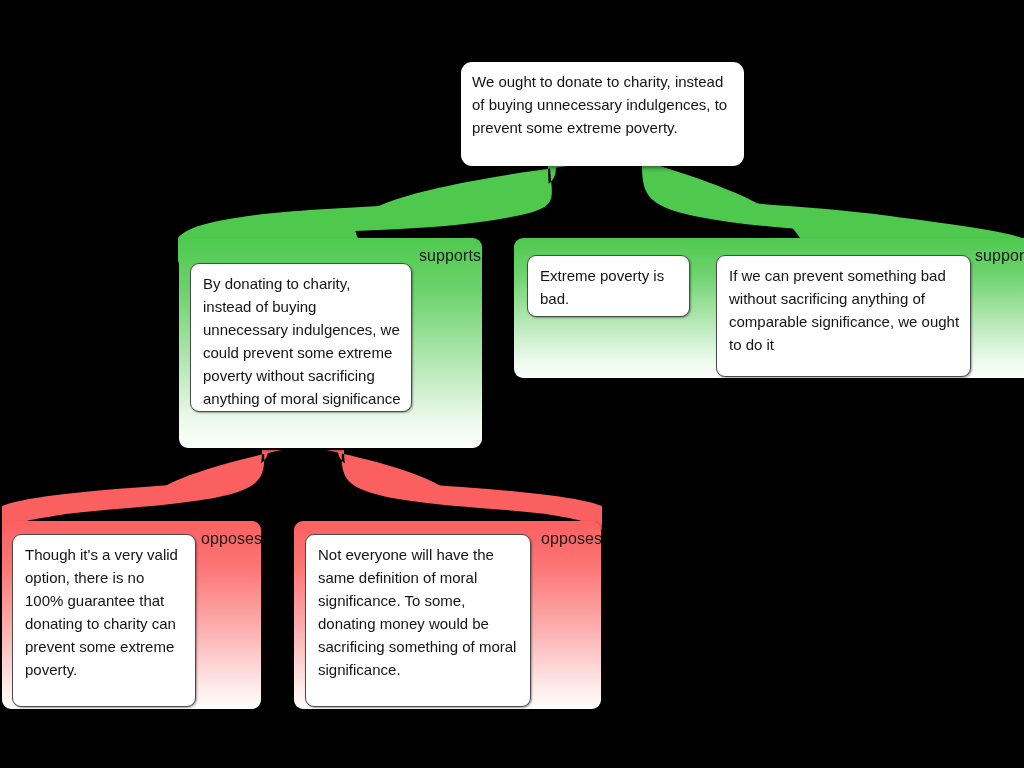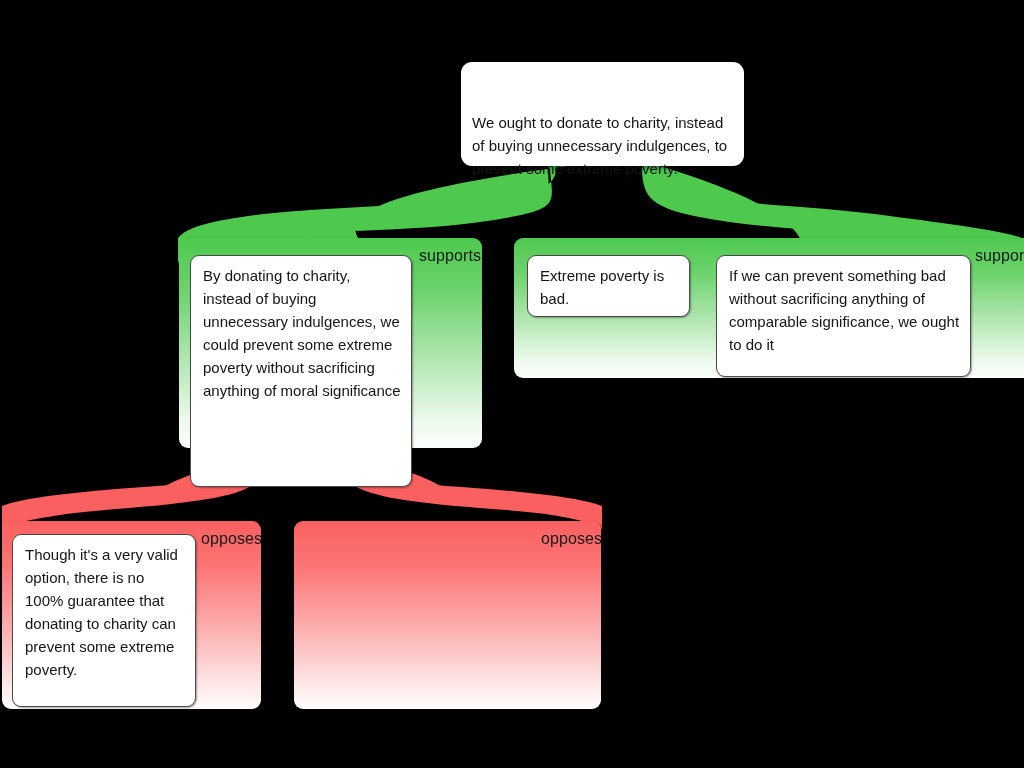--- a/index.html
+++ b/index.html
@@ -63,21 +63,20 @@
     border-radius: 11px;
     box-shadow: 2px 2px 4px rgba(0,0,0,0.5);
   }
   .root-text {
     position: absolute;
     left: 11px; right: 9px; top: 8px;
     font-size: 15px;
     line-height: 23px;
     color: #141414;
     white-space: pre-line;
-    margin-top: 41px;
   }
 </style>
 </head>
 <body>
 
 <div id="canvas">
 
   <svg id="links" viewBox="0 0 1024 768" width="1024" height="768">
 
     <path fill="#4ec94e" d="M 548,166
@@ -141,21 +140,21 @@
              C 348,468 338,462 338,450 Z"></path>
   </svg>
 
   <div class="root-card" style="left:461px; top:62px; width:283px; height:104px;">
     <div class="root-text">We ought to donate to charity, instead of buying unnecessary indulgences, to prevent some extreme poverty.</div>
   </div>
 
   <div class="group support" style="left:179px; top:238px; width:303px; height:210px;">
     <span class="group-label" style="left:240px;">supports</span>
   </div>
-  <div class="card" style="left:190px; top:255px; width:222px; height:232px;padding-left:48px;">
+  <div class="card" style="left:190px; top:263px; width:222px; height:149px;padding-left:48px;">
     <div class="card-text">By donating to charity, instead of buying unnecessary indulgences, we could prevent some extreme poverty without sacrificing anything of moral significance</div>
   </div>
 
   <div class="group support" style="left:514px; top:238px; width:520px; height:140px;">
     <span class="group-label" style="left:461px;">supports</span>
   </div>
   <div class="card" style="left:527px; top:255px; width:163px; height:62px;">
     <div class="card-text">Extreme poverty is bad.</div>
   </div>
   <div class="card" style="left:716px; top:255px; width:255px; height:122px;">
@@ -165,14 +164,17 @@
   <div class="group oppose" style="left:2px; top:521px; width:259px; height:188px;">
     <span class="group-label" style="left:199px;">opposes</span>
   </div>
   <div class="card" style="left:12px; top:534px; width:184px; height:173px;">
     <div class="card-text">Though it's a very valid option, there is no 100% guarantee that donating to charity can prevent some extreme poverty.</div>
   </div>
 
   <div class="group oppose" style="left:294px; top:521px; width:307px; height:188px;">
     <span class="group-label" style="left:247px;">opposes</span>
   </div>
+  <div class="card" style="left:305px; top:534px; width:226px; height:173px;">
+    <div class="card-text">Not everyone will have the same definition of moral significance. To some, donating money would be sacrificing something of moral significance.</div>
+  </div>
 
 </div>
 
 </body></html>

